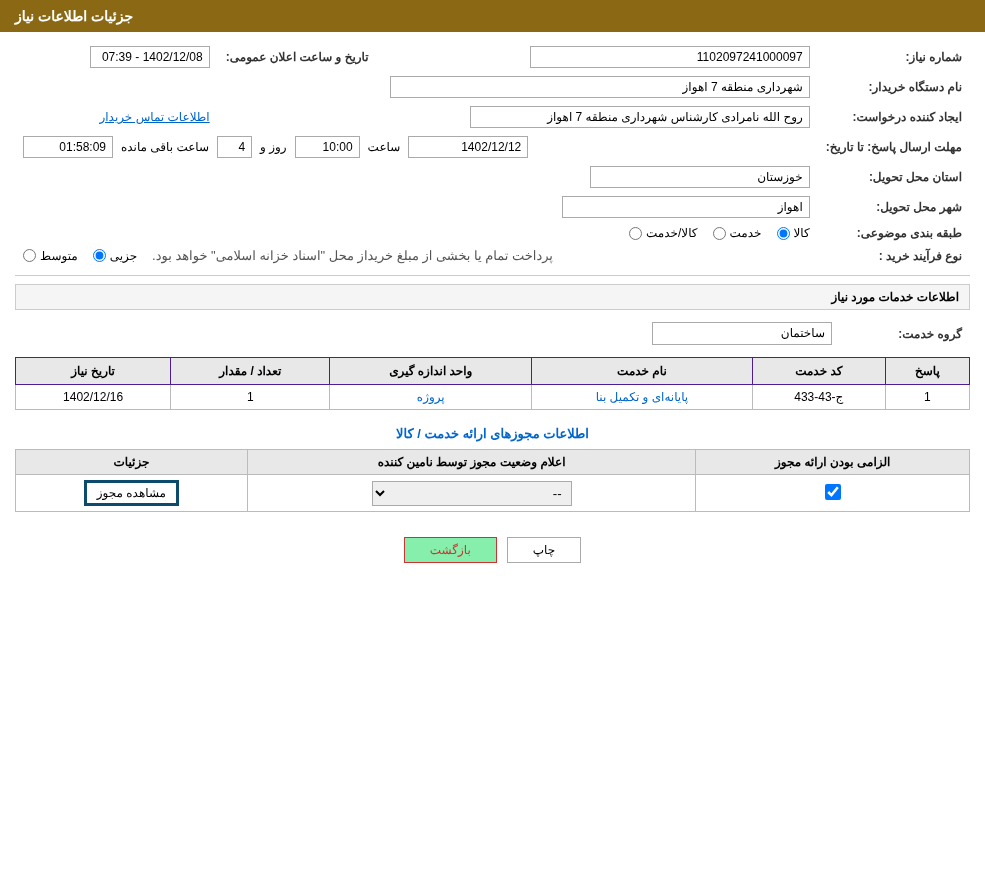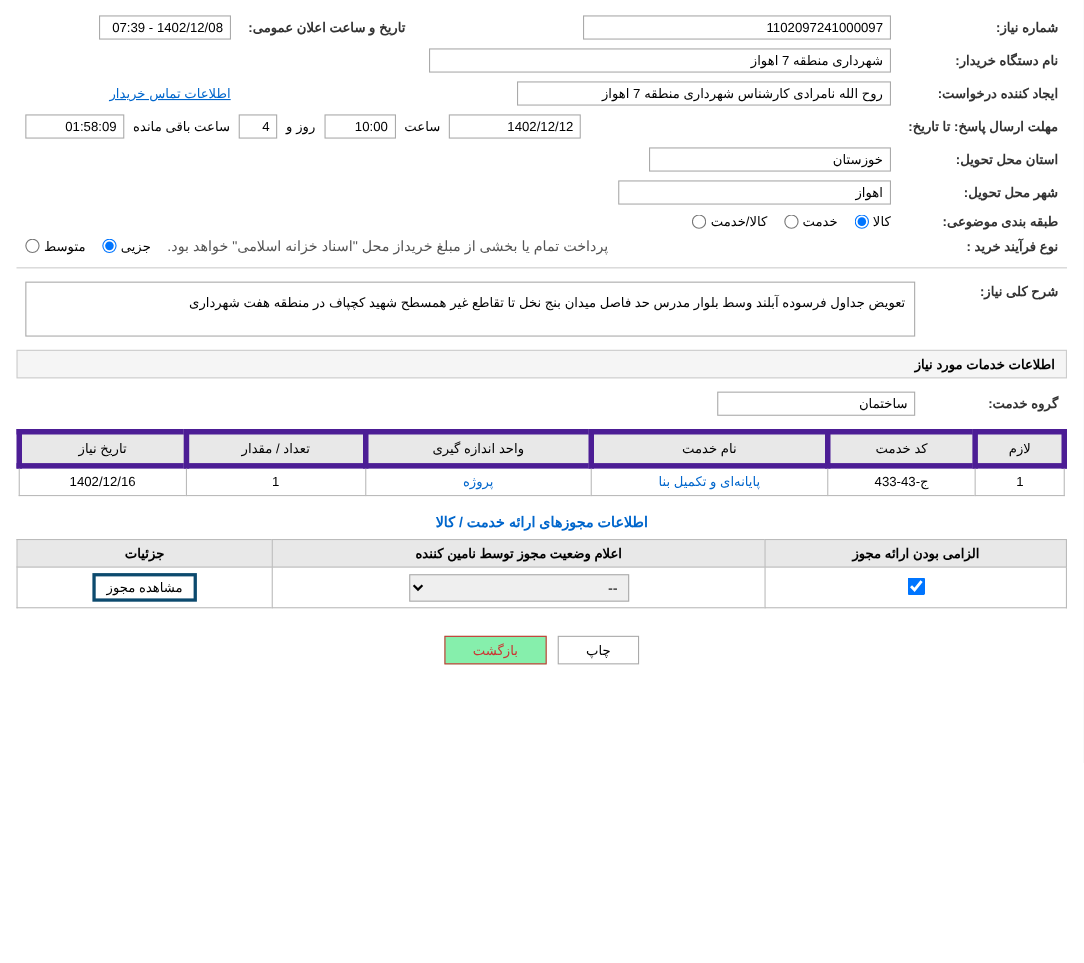--- a/index.html
+++ b/index.html
@@ -78,24 +78,24 @@
       direction: rtl;
       line-height: 1.7;
     }
     .services-table {
       width: 100%;
       border-collapse: collapse;
       margin-bottom: 8px;
     }
     .services-table th {
       background: #e8e8e8;
-      border: 5px solid #4c1d95;
+      border: 1px solid #4c1d95;
       padding: 6px 8px;
       text-align: center;
-      font-weight: normal;
+      font-weight: bold;
     }
     .services-table td {
       border: 1px solid #bbb;
       padding: 5px 8px;
       text-align: center;
     }
     .services-table td.blue-text { color: #0066cc; }
     .notes-box {
       border: 1px solid #aaa;
       padding: 8px;
@@ -175,20 +175,23 @@
     .checkbox-item {
       width: 16px;
       height: 16px;
     }
   </style>
 </head>
 <body>
 
 <div class="page-wrapper">
 
+  <div class="header-bar">
+    <span>جزئیات اطلاعات نیاز</span>
+  </div>
 
   <div class="main-content">
 
     <table class="info-table">
       <tbody>
           <tr>
         <td class="label-cell">شماره نیاز:</td>
         <td class="value-cell">
           <div class="input-box input-wide">1102097241000097</div>
         </td>
@@ -280,48 +283,38 @@
             </div>
             <span style="color:#555; font-size:13px;">پرداخت تمام یا بخشی از مبلغ خریداز محل "اسناد خزانه اسلامی" خواهد بود.</span>
           </div>
         </td>
       </tr>
     </tbody>
       </table>
 
     <hr class="divider">
 
-    <table class="info-table">
-      <tbody>
-          <tr>
-        <td class="label-cell" style="vertical-align:top; padding-top:6px;">شرح کلی نیاز:</td>
-        <td>
-          <div class="desc-box">تعویض جداول فرسوده آبلند وسط بلوار مدرس حد فاصل میدان بنج نخل تا تقاطع غیر همسطح شهید کچپاف در منطقه هفت شهرداری</div>
-        </td>
-      </tr>
-    </tbody>
-      </table>
 
     <div class="section-title">اطلاعات خدمات مورد نیاز</div>
 
     <table class="info-table">
       <tbody>
           <tr>
         <td class="label-cell">گروه خدمت:</td>
         <td>
-          <div class="input-box" style="width:180px;">ساختمان</div>
+          <div class="input-box" style="width:180px;font-family:Liberation Serif, serif;">ساختمان</div>
         </td>
       </tr>
     </tbody>
       </table>
 
     <table class="services-table">
       <thead>
         <tr>
-          <th>لازم</th>
+          <th>پاسخ</th>
           <th>کد خدمت</th>
           <th>نام خدمت</th>
           <th>واحد اندازه گیری</th>
           <th>تعداد / مقدار</th>
           <th>تاریخ نیاز</th>
         </tr>
       </thead>
       <tbody>
         <tr>
           <td>1</td>

